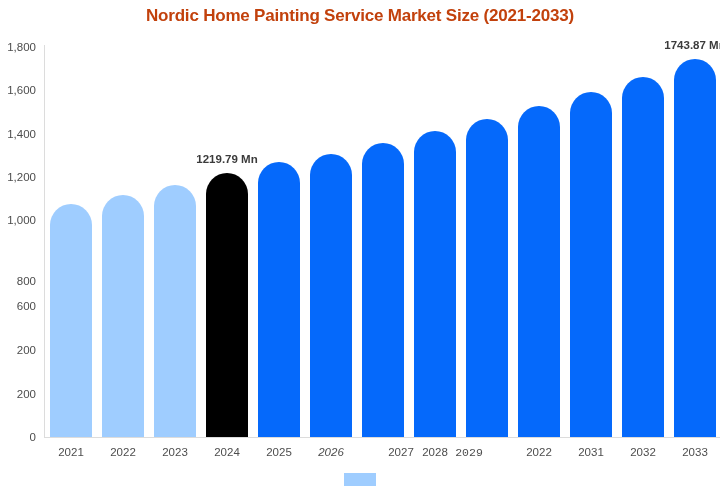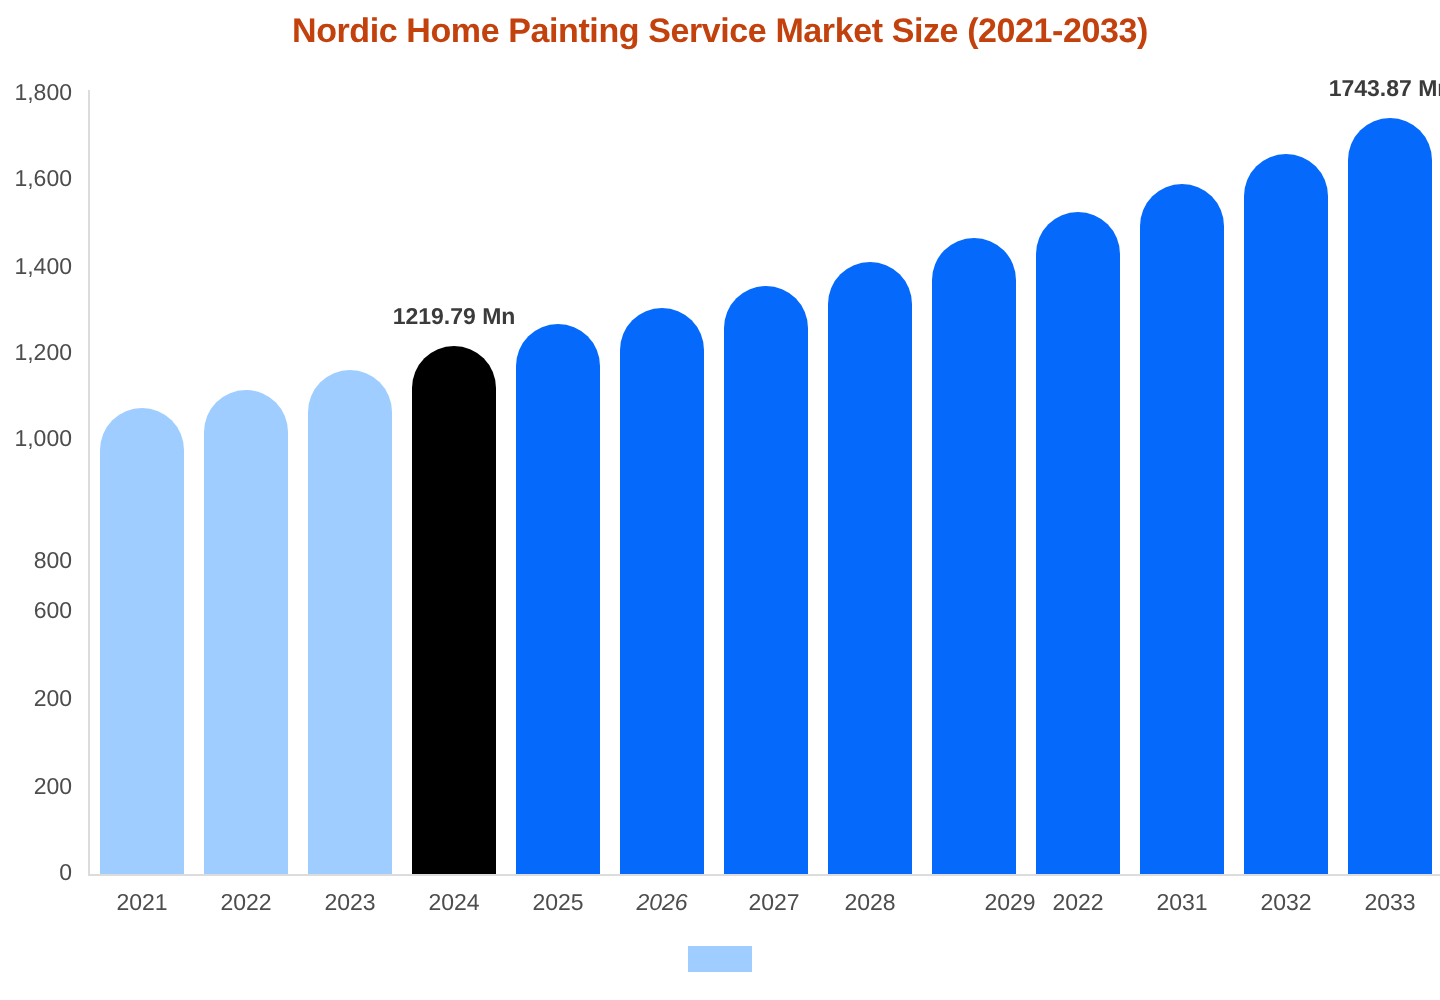--- a/index.html
+++ b/index.html
@@ -159,25 +159,25 @@
       <div class="x-tick" style="left: 102px; width: 42px;">2022</div>
       <div class="bar" style="left: 154px; width: 42px; height: 251.983px; background: rgb(159, 205, 255);"></div>
       <div class="x-tick" style="left: 154px; width: 42px;">2023</div>
       <div class="bar" style="left: 206px; width: 42px; height: 264.288px; background: rgb(0, 0, 0);"></div>
       <div class="x-tick" style="left: 206px; width: 42px;">2024</div>
       <div class="bar" style="left: 258px; width: 42px; height: 274.95px; background: rgb(5, 105, 251);"></div>
       <div class="x-tick" style="left: 258px; width: 42px;">2025</div>
       <div class="bar" style="left: 310px; width: 42px; height: 282.75px; background: rgb(5, 105, 251);"></div>
       <div class="x-tick" style="left: 310px; width: 42px; font-style: italic;">2026</div>
       <div class="bar" style="left: 362px; width: 42px; height: 294.017px; background: rgb(5, 105, 251);"></div>
-      <div class="x-tick" style="left: 366px; width: 42px;">2027</div>
+      <div class="x-tick" style="left: 380px; width: 42px;">2027</div>
       <div class="bar" style="left: 414px; width: 42px; height: 306.15px; background: rgb(5, 105, 251);"></div>
       <div class="x-tick" style="left: 414px; width: 42px;">2028</div>
       <div class="bar" style="left: 466px; width: 42px; height: 317.633px; background: rgb(5, 105, 251);"></div>
-      <div class="x-tick" style="left: 484px; width: 42px;">2029</div>
+      <div class="x-tick" style="left: 448px; width: 42px; font-family: Liberation Mono, monospace;">2029</div>
       <div class="bar" style="left: 518px; width: 42px; height: 331.067px; background: rgb(5, 105, 251);"></div>
       <div class="x-tick" style="left: 518px; width: 42px;">2022</div>
       <div class="bar" style="left: 570px; width: 42px; height: 344.717px; background: rgb(5, 105, 251);"></div>
       <div class="x-tick" style="left: 570px; width: 42px;">2031</div>
       <div class="bar" style="left: 622px; width: 42px; height: 359.667px; background: rgb(5, 105, 251);"></div>
       <div class="x-tick" style="left: 622px; width: 42px;">2032</div>
       <div class="bar" style="left: 674px; width: 42px; height: 377.839px; background: rgb(5, 105, 251);"></div>
       <div class="x-tick" style="left: 674px; width: 42px;">2033</div>
       <div class="data-label" style="top: 152.712px; left: 227px; transform: translateX(-50%);">1219.79 Mn</div>
       <div class="data-label" style="top: 39.1615px; left: 695px; transform: translateX(-50%);">1743.87 Mn</div>

